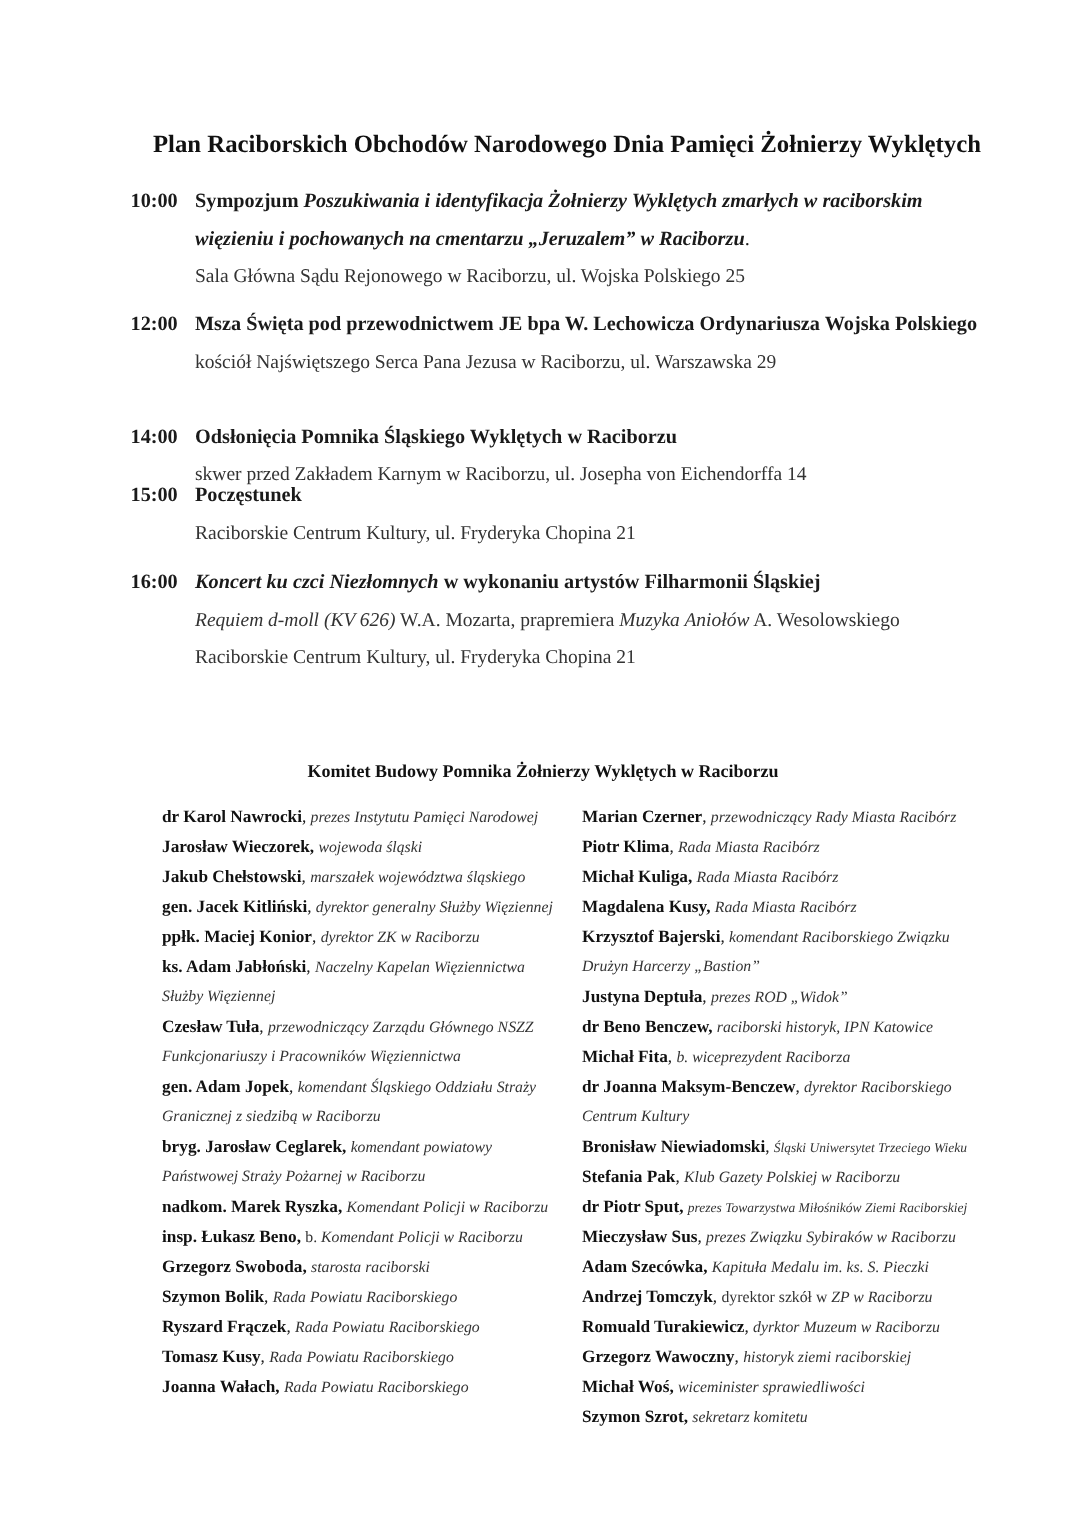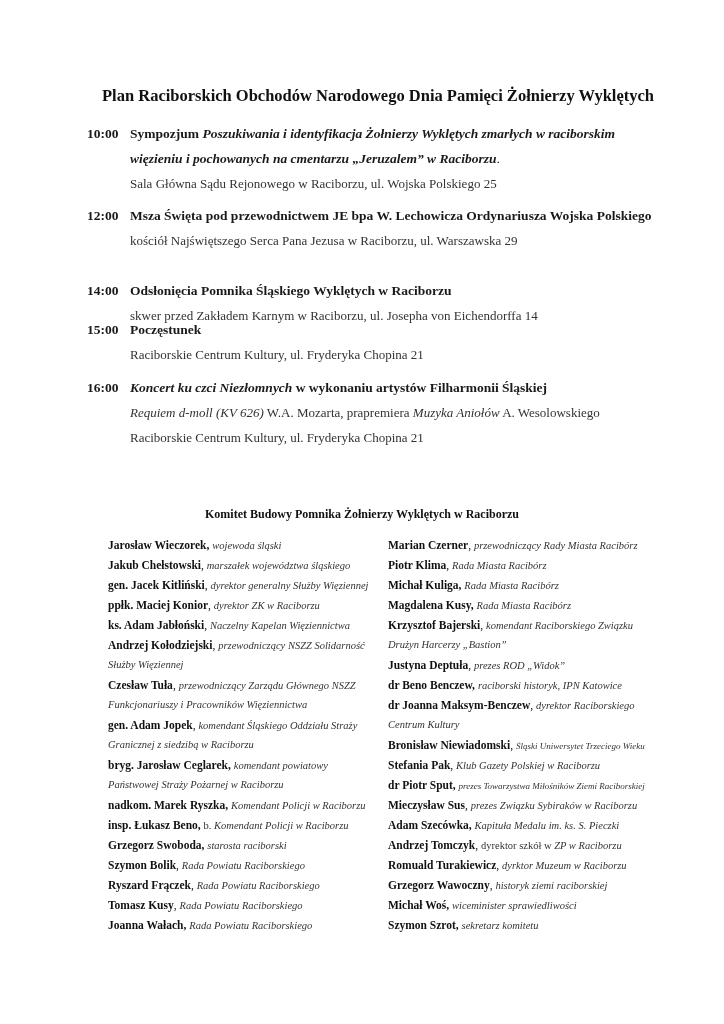--- a/index.html
+++ b/index.html
@@ -76,26 +76,26 @@
 <div class="event" style="top:375px;">
   <span class="time">16:00</span>
   <div class="line head"><i>Koncert ku czci Niezłomnych</i><span> w wykonaniu artystów Filharmonii Śląskiej</span></div>
   <div class="line sub"><i>Requiem d-moll (KV 626)</i><span> W.A. Mozarta, prapremiera </span><i>Muzyka Aniołów</i><span> A. Wesolowskiego</span></div>
   <div class="line sub">Raciborskie Centrum Kultury, ul. Fryderyka Chopina 21</div>
 </div>
 
 <div class="committee-title">Komitet Budowy Pomnika Żołnierzy Wyklętych w Raciborzu</div>
 
 <div class="col left">
+  <div class="member"><span class="name">dr Karol Nawrocki</span>, <span class="role">prezes Instytutu Pamięci Narodowej</span></div>
   <div class="member"><span class="name">Jarosław Wieczorek,</span> <span class="role">wojewoda śląski</span></div>
   <div class="member"><span class="name">Jakub Chełstowski</span>, <span class="role">marszałek województwa śląskiego</span></div>
   <div class="member"><span class="name">gen. Jacek Kitliński</span>, <span class="role">dyrektor generalny Służby Więziennej</span></div>
   <div class="member"><span class="name">ppłk. Maciej Konior</span>, <span class="role">dyrektor ZK w Raciborzu</span></div>
   <div class="member"><span class="name">ks. Adam Jabłoński</span>, <span class="role">Naczelny Kapelan Więziennictwa</span></div>
-  <div class="member"><span class="name">Andrzej Kołodziejski</span>, <span class="role">przewodniczący NSZZ Solidarność</span></div>
   <div class="cont">Służby Więziennej</div>
   <div class="member"><span class="name">Czesław Tuła</span>, <span class="role">przewodniczący Zarządu Głównego NSZZ</span></div>
   <div class="cont">Funkcjonariuszy i Pracowników Więziennictwa</div>
   <div class="member"><span class="name">gen. Adam Jopek</span>, <span class="role">komendant Śląskiego Oddziału Straży</span></div>
   <div class="cont">Granicznej z siedzibą w Raciborzu</div>
   <div class="member"><span class="name">bryg. Jarosław Ceglarek,</span> <span class="role">komendant powiatowy</span></div>
   <div class="cont">Państwowej Straży Pożarnej w Raciborzu</div>
   <div class="member"><span class="name">nadkom. Marek Ryszka,</span> <span class="role">Komendant Policji w Raciborzu</span></div>
   <div class="member"><span class="name">insp. Łukasz Beno,</span> <span class="role norm">b. </span><span class="role">Komendant Policji w Raciborzu</span></div>
   <div class="member"><span class="name">Grzegorz Swoboda,</span> <span class="role">starosta raciborski</span></div>
@@ -107,20 +107,21 @@
 
 <div class="col right">
   <div class="member"><span class="name">Marian Czerner</span>, <span class="role">przewodniczący Rady Miasta Racibórz</span></div>
   <div class="member"><span class="name">Piotr Klima</span>, <span class="role">Rada Miasta Racibórz</span></div>
   <div class="member"><span class="name">Michał Kuliga,</span> <span class="role">Rada Miasta Racibórz</span></div>
   <div class="member"><span class="name">Magdalena Kusy,</span> <span class="role">Rada Miasta Racibórz</span></div>
   <div class="member"><span class="name">Krzysztof Bajerski</span>, <span class="role">komendant Raciborskiego Związku</span></div>
   <div class="cont">Drużyn Harcerzy „Bastion”</div>
   <div class="member"><span class="name">Justyna Deptuła</span>, <span class="role">prezes ROD „Widok”</span></div>
   <div class="member"><span class="name">dr Beno Benczew,</span> <span class="role">raciborski historyk, IPN Katowice</span></div>
+  <div class="member"><span class="name">Michał Fita</span>, <span class="role">b. wiceprezydent Raciborza</span></div>
   <div class="member"><span class="name">dr Joanna Maksym-Benczew</span>, <span class="role">dyrektor Raciborskiego</span></div>
   <div class="cont">Centrum Kultury</div>
   <div class="member"><span class="name">Bronisław Niewiadomski</span>, <span class="role small">Śląski Uniwersytet Trzeciego Wieku</span></div>
   <div class="member"><span class="name">Stefania Pak</span>, <span class="role">Klub Gazety Polskiej w Raciborzu</span></div>
   <div class="member"><span class="name">dr Piotr Sput,</span> <span class="role small">prezes Towarzystwa Miłośników Ziemi Raciborskiej</span></div>
   <div class="member"><span class="name">Mieczysław Sus</span>, <span class="role">prezes Związku Sybiraków w Raciborzu</span></div>
   <div class="member"><span class="name">Adam Szecówka,</span> <span class="role">Kapituła Medalu im. ks. S. Pieczki</span></div>
   <div class="member"><span class="name">Andrzej Tomczyk</span>, <span class="role norm">dyrektor szkół w </span><span class="role">ZP w Raciborzu</span></div>
   <div class="member"><span class="name">Romuald Turakiewicz</span>, <span class="role">dyrktor Muzeum w Raciborzu</span></div>
   <div class="member"><span class="name">Grzegorz Wawoczny</span>, <span class="role">historyk ziemi raciborskiej</span></div>

